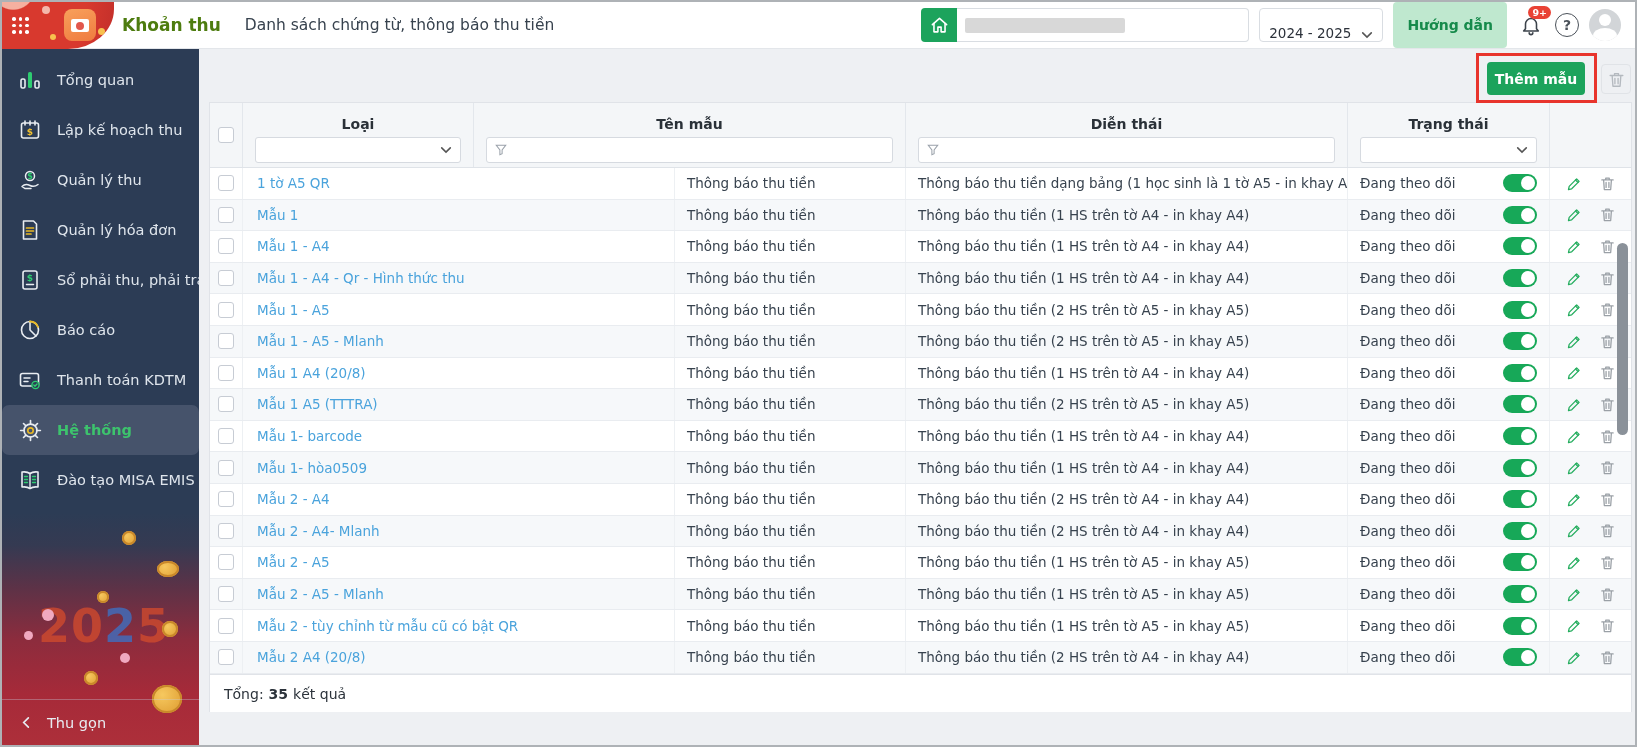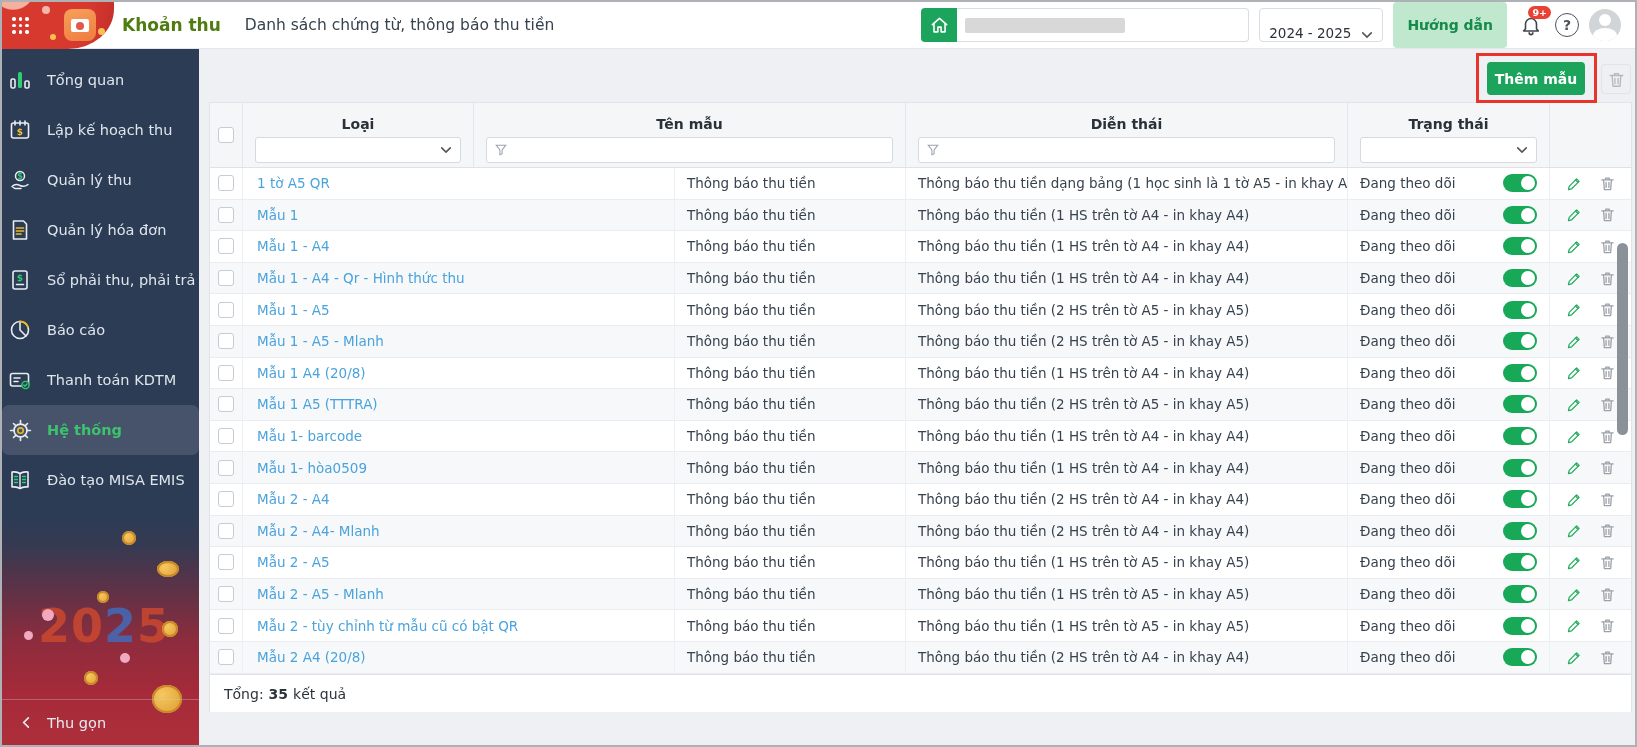--- a/index.html
+++ b/index.html
@@ -38,21 +38,21 @@
   .guide-btn{height:46px;padding:0 14px;border:none;border-radius:4px;background:#bfe8cf;color:#168a4b;font-size:14px;font-weight:bold;cursor:pointer;font-family:inherit;}
   .bell{position:relative;width:28px;height:30px;display:flex;align-items:center;justify-content:center;cursor:pointer;}
   .badge{position:absolute;top:-4px;right:-6px;background:#e94235;color:#fff;font-size:9.5px;font-weight:bold;border-radius:8px;padding:1.5px 4px;line-height:1;}
   .help{width:24px;height:24px;border:1.8px solid #4b525a;border-radius:50%;display:flex;align-items:center;justify-content:center;font-size:14px;font-weight:bold;color:#4b525a;cursor:pointer;}
   .avatar{width:32px;height:32px;border-radius:50%;background:#d2d5d8;position:relative;overflow:hidden;cursor:pointer;}
   .avatar:before{content:"";position:absolute;left:10px;top:5px;width:12px;height:12px;border-radius:50%;background:#fff;}
   .avatar:after{content:"";position:absolute;left:4px;top:19px;width:24px;height:16px;border-radius:50% 50% 0 0;background:#fff;}
   
   .sidebar{position:absolute;left:0;top:47px;width:197px;bottom:0;background:var(--sidebar-bg);z-index:20;overflow:hidden;}
   .nav{padding-top:6px;position:relative;z-index:2;}
-  .nav-item{height:50px;display:flex;align-items:center;padding-left:4px;gap:13px;cursor:pointer;}
+  .nav-item{height:50px;display:flex;align-items:center;padding-left:14px;gap:13px;cursor:pointer;}
   .nav-item .nav-label{font-size:14.5px;color:#dfe5ec;white-space:nowrap;}
   .nav-item.active{background:var(--sidebar-active-bg);border-radius:7px;}
   .nav-item.active .nav-label{color:var(--active-green);font-weight:bold;}
   .nav-icon{width:28px;height:28px;display:flex;align-items:center;justify-content:center;flex:none;}
   .side-banner{position:absolute;left:0;right:0;bottom:0;height:232px;
     background:linear-gradient(180deg,#2c3c55 0%,#353a52 14%,#5c3247 32%,#8d2c3d 55%,#a62a39 78%,#ad2f3a 100%);padding-left:12px;}
   .coin{position:absolute;border-radius:50%;background:radial-gradient(circle at 35% 35%,#f6c85f,#dd9a2e);box-shadow:inset 0 0 0 2px #c9882a;}
   .bloom{position:absolute;border-radius:50%;background:#f0a9c0;}
   .year-2025{position:absolute;left:36px;top:86px;font-size:46px;font-weight:bold;letter-spacing:1px;opacity:.8;}
   .year-2025 span:nth-child(1){color:#cf4a2e;} .year-2025 span:nth-child(2){color:#cf4a2e;}

